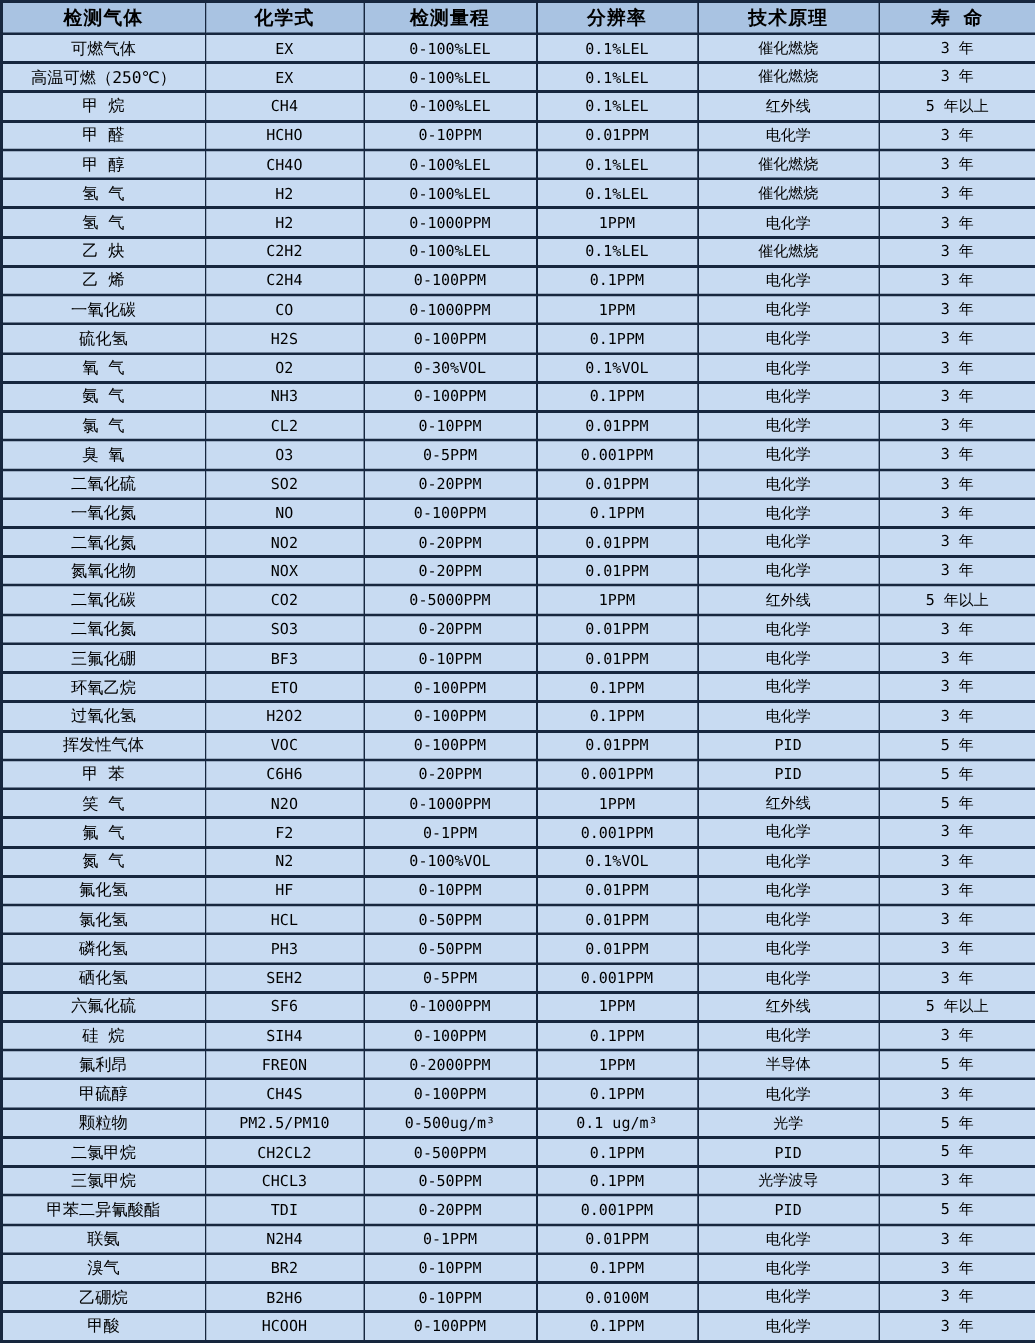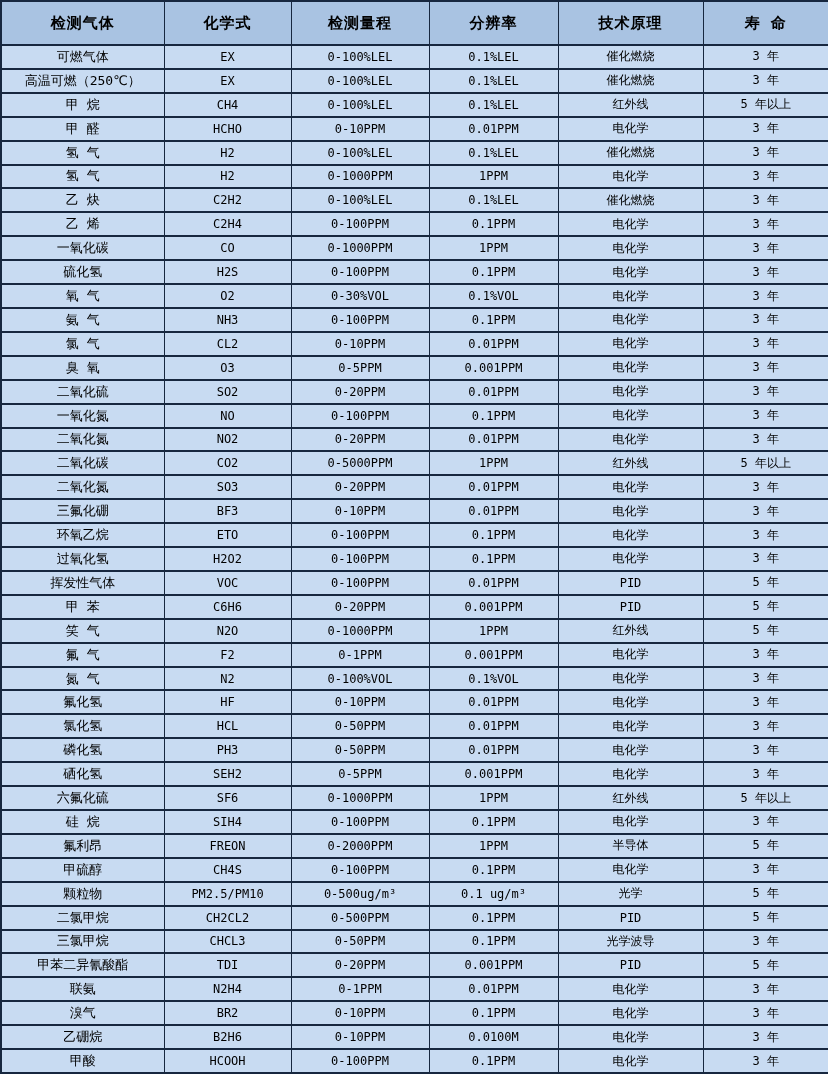--- a/index.html
+++ b/index.html
@@ -26,21 +26,21 @@
     border: 1px solid var(--border);
     border-top-width: 2px;
     border-bottom-width: 2px;
     text-align: center;
     vertical-align: middle;
     padding: 0 2px;
     overflow: hidden;
     white-space: nowrap;
     color: var(--text);
   }
-  .gas-table thead tr { height: 44px; }
+  .gas-table thead tr { height: 26px; }
   .gas-table th {
     background: var(--header-bg);
     font-size: 15px;
     font-weight: bold;
     letter-spacing: 1px;
   }
   .gas-table td {
     background: var(--row-bg);
     font-size: 12px;
     font-weight: normal;
@@ -96,20 +96,28 @@
       </tr>
       <tr>
         <td>甲  醛</td>
         <td>HCHO</td>
         <td>0-10PPM</td>
         <td>0.01PPM</td>
         <td>电化学</td>
         <td>3 年</td>
       </tr>
       <tr>
+        <td>甲  醇</td>
+        <td>CH4O</td>
+        <td>0-100%LEL</td>
+        <td>0.1%LEL</td>
+        <td>催化燃烧</td>
+        <td>3 年</td>
+      </tr>
+      <tr>
         <td>氢  气</td>
         <td>H2</td>
         <td>0-100%LEL</td>
         <td>0.1%LEL</td>
         <td>催化燃烧</td>
         <td>3 年</td>
       </tr>
       <tr>
         <td>氢  气</td>
         <td>H2</td>
@@ -194,20 +202,28 @@
         <td>一氧化氮</td>
         <td>NO</td>
         <td>0-100PPM</td>
         <td>0.1PPM</td>
         <td>电化学</td>
         <td>3 年</td>
       </tr>
       <tr>
         <td>二氧化氮</td>
         <td>NO2</td>
+        <td>0-20PPM</td>
+        <td>0.01PPM</td>
+        <td>电化学</td>
+        <td>3 年</td>
+      </tr>
+      <tr>
+        <td>氮氧化物</td>
+        <td>NOX</td>
         <td>0-20PPM</td>
         <td>0.01PPM</td>
         <td>电化学</td>
         <td>3 年</td>
       </tr>
       <tr>
         <td>二氧化碳</td>
         <td>CO2</td>
         <td>0-5000PPM</td>
         <td>1PPM</td>

